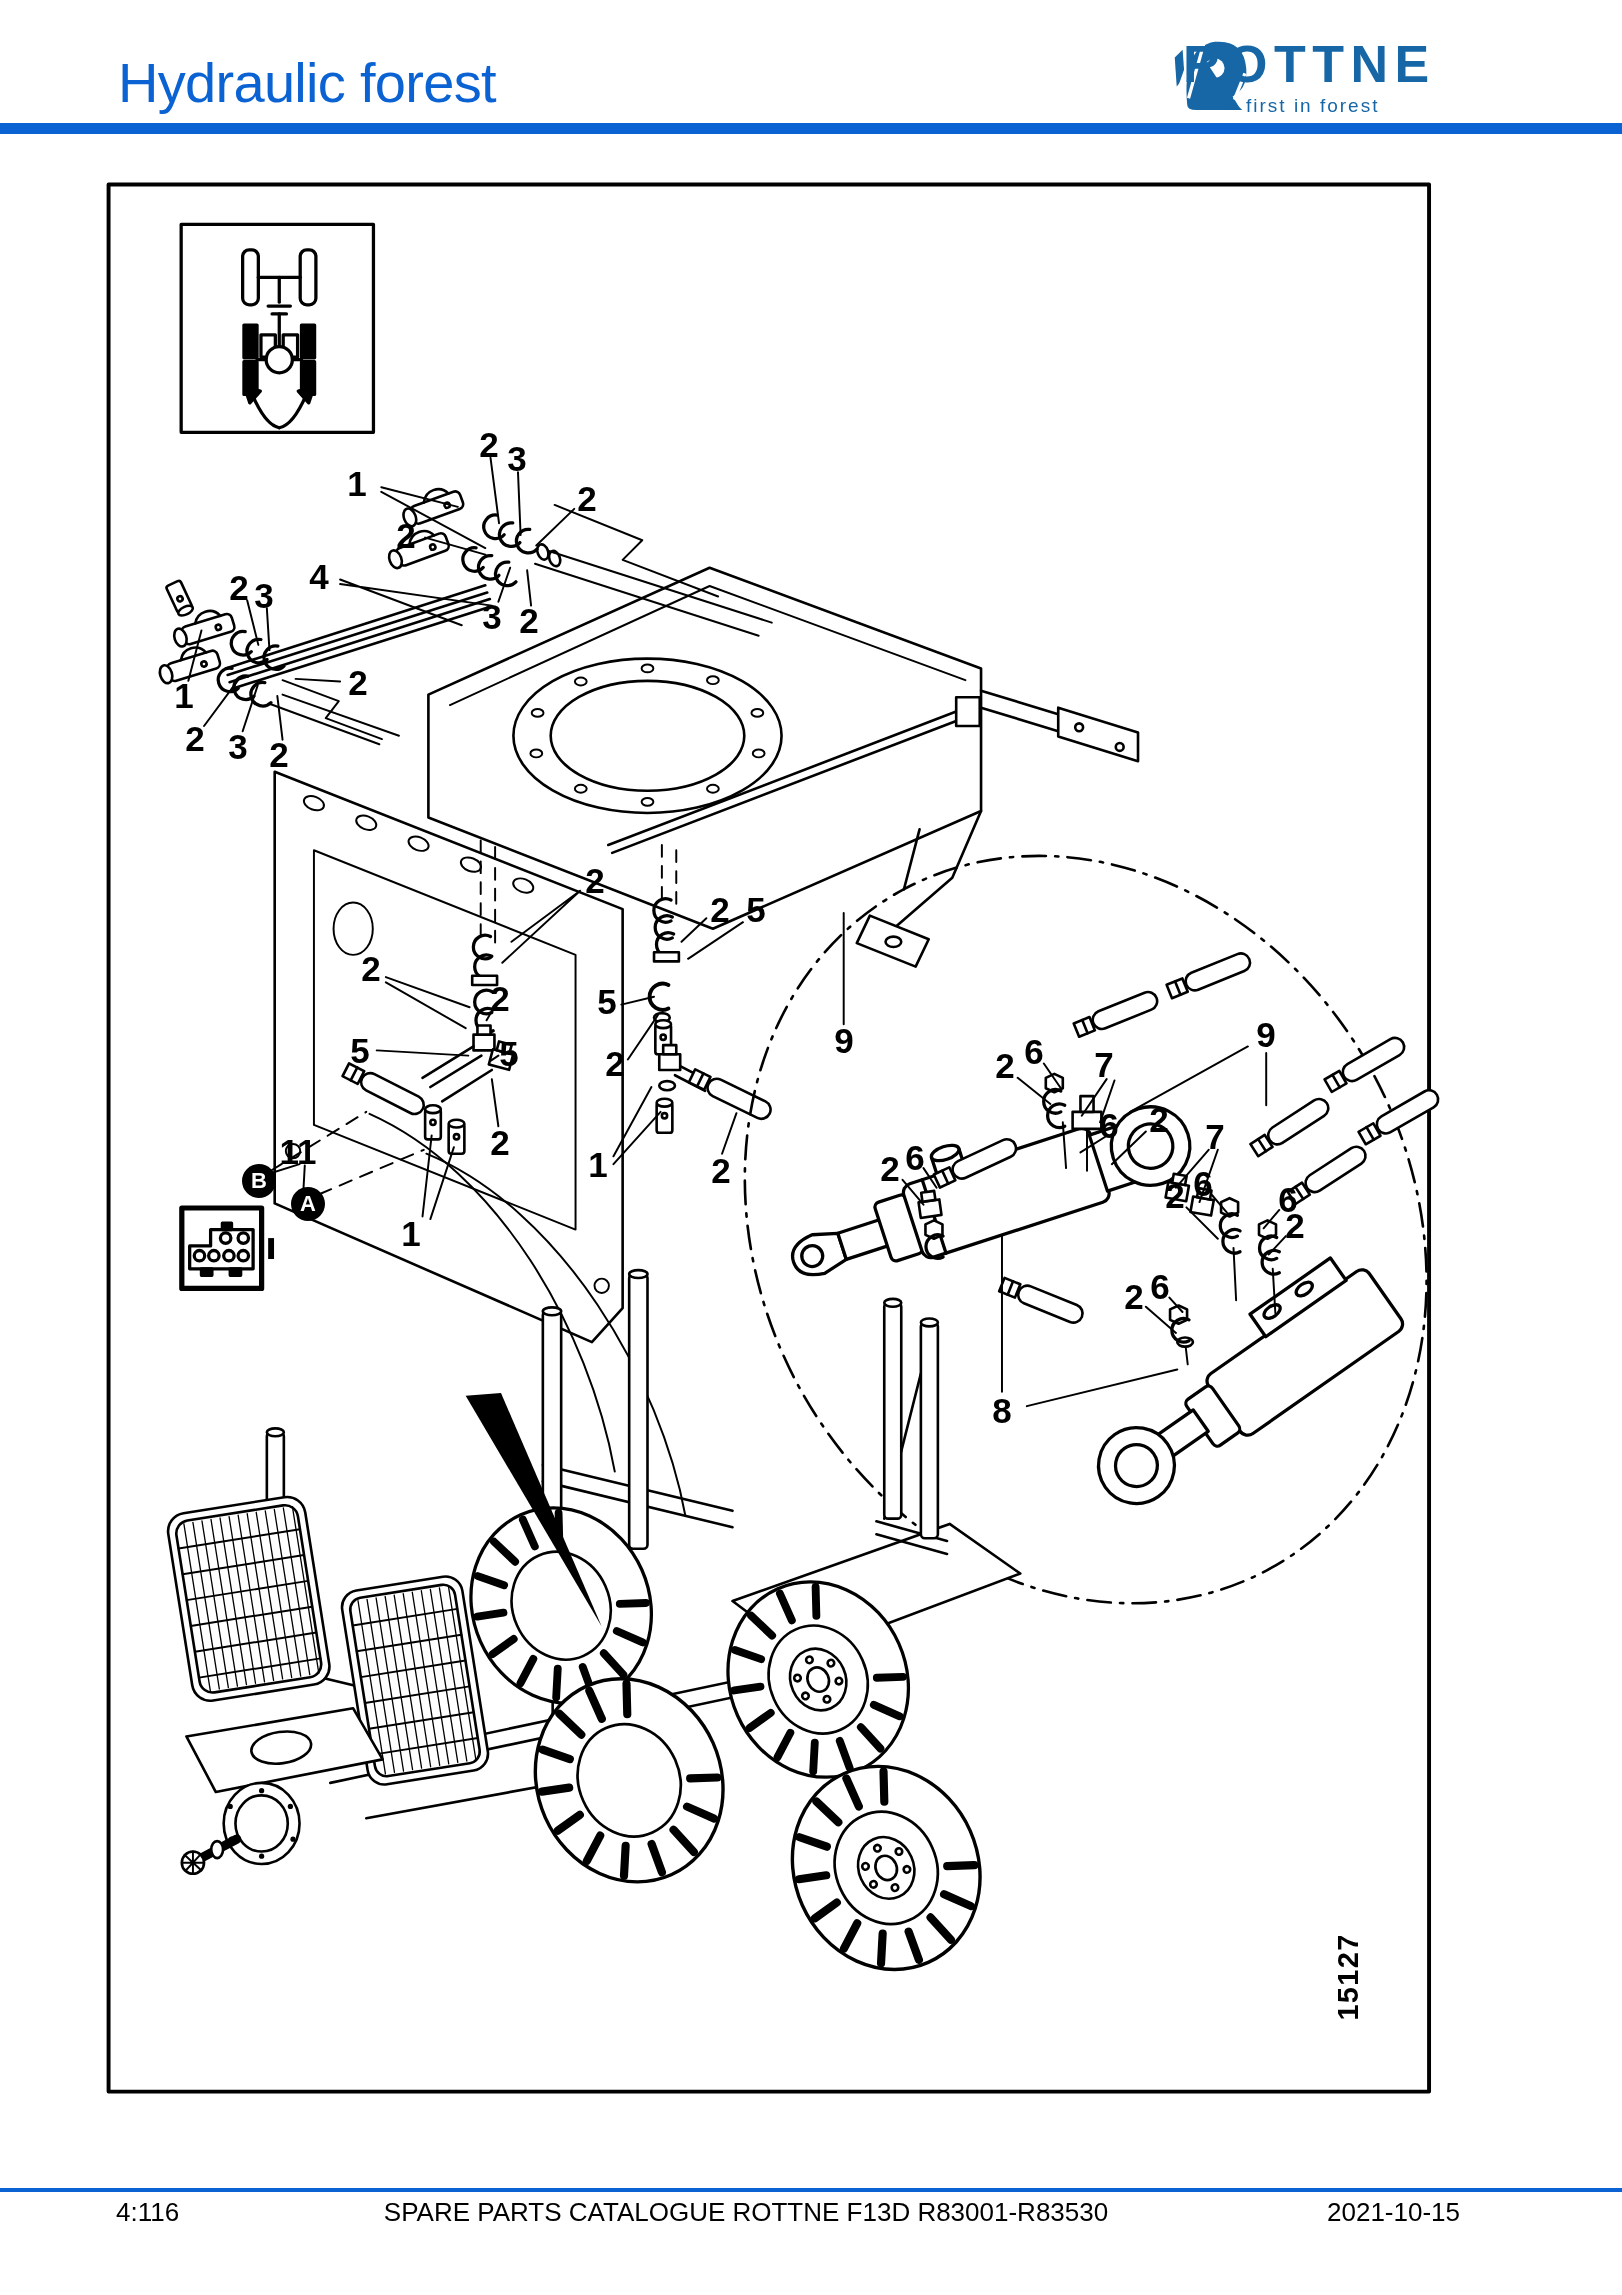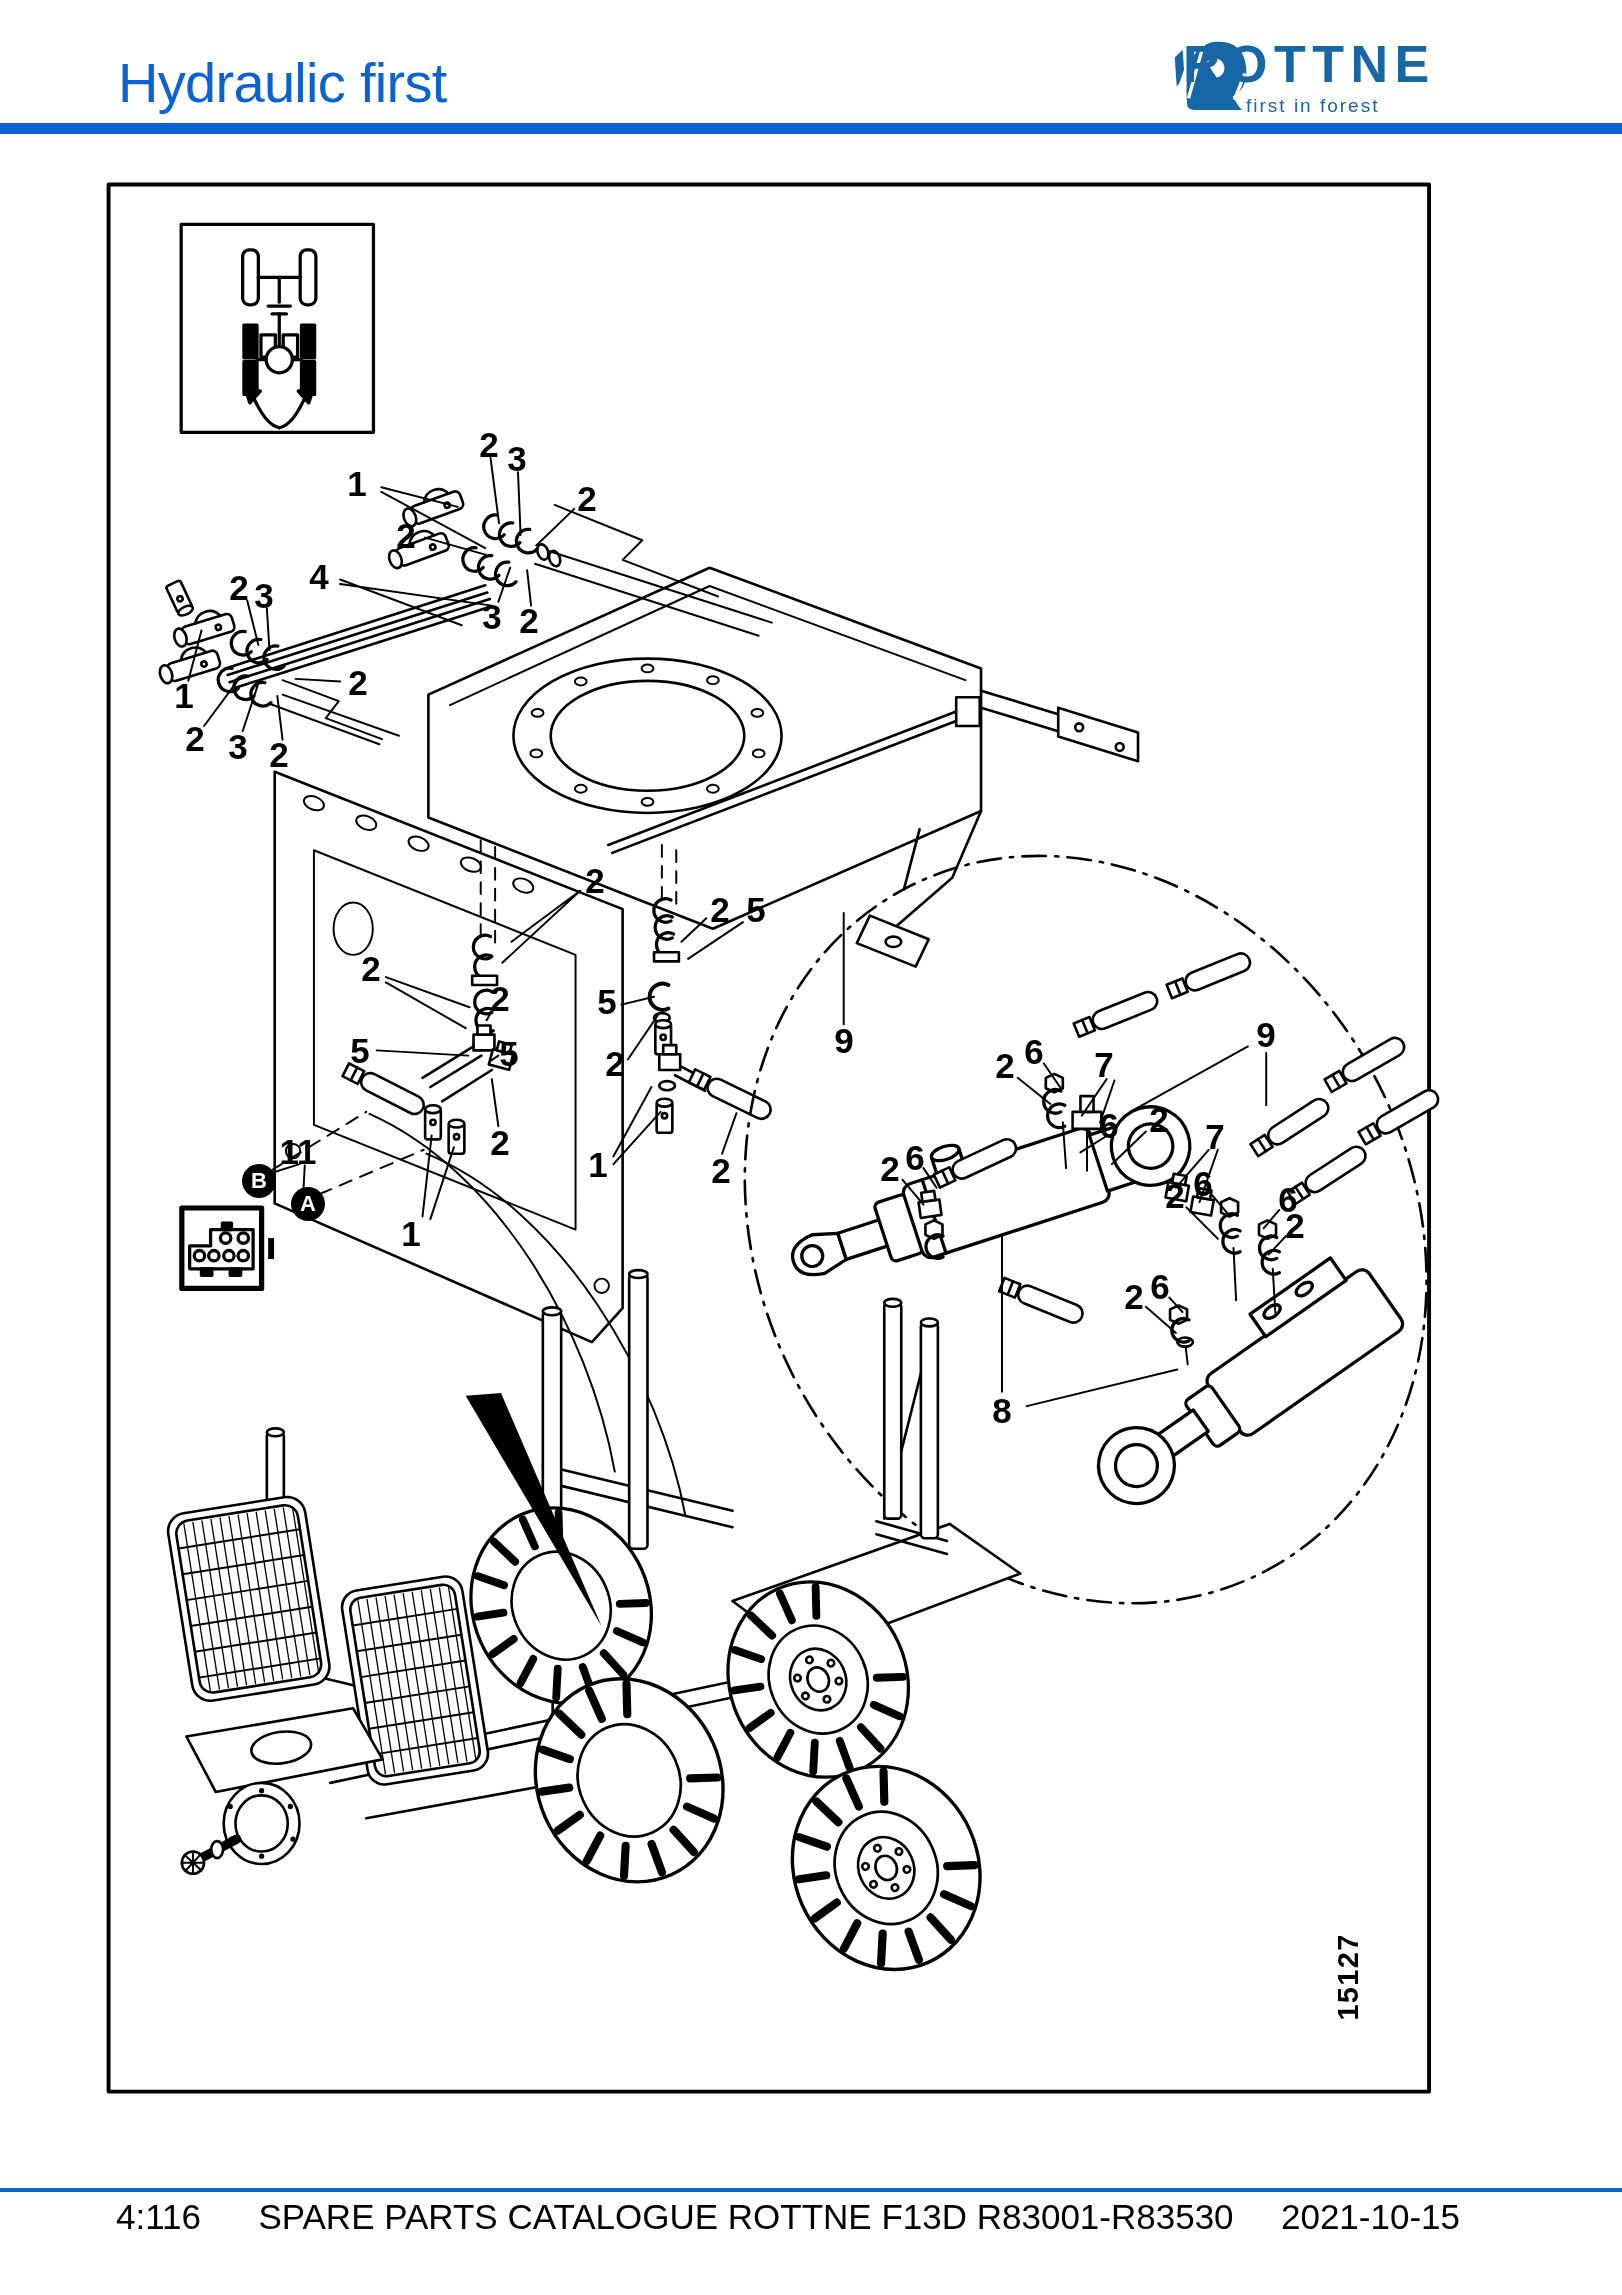--- a/index.html
+++ b/index.html
@@ -5,21 +5,21 @@
   html,body{margin:0;padding:0;background:#888;}
   #page{position:relative;width:1622px;height:2295px;background:#ffffff;overflow:hidden;
         font-family:"Liberation Sans",sans-serif;color:#000;}
   #artwork{position:absolute;left:0;top:0;width:1622px;height:2295px;}
   .abs{position:absolute;}
   #title{left:118px;top:55px;font-size:56px;letter-spacing:-0.7px;color:#0b62d2;line-height:1;}
   #header-rule{left:0;top:123px;width:1622px;height:10.5px;background:#0b62d2;}
   #brand-word{left:1183px;top:38px;font-size:52px;font-weight:bold;letter-spacing:6.5px;color:#1766a5;line-height:1;}
   #brand-tagline{left:1246px;top:96px;width:268px;text-align:left;font-size:19px;letter-spacing:2px;color:#1766a5;line-height:1;}
   #footer-rule{left:0;top:2188px;width:1622px;height:3.9px;background:#0b62d2;}
-  .footer-text{top:2199px;font-size:35px;line-height:1;}
+  .footer-text{top:2199px;font-size:26px;line-height:1;}
   #footer-page{left:116px;}
   #footer-center{left:0;width:1622px;text-align:center;transform:translateX(-65px);}
   #footer-date{right:162px;}
   #figure-number{left:1348px;top:1977px;transform:translate(-50%,-50%) rotate(-90deg);
                  font-size:29px;font-weight:bold;letter-spacing:1.3px;}
   .callout{position:absolute;transform:translate(-50%,-50%);font-size:35px;font-weight:bold;line-height:1;}
   .badge{position:absolute;transform:translate(-50%,-50%);width:34px;height:34px;border-radius:50%;
          background:#000;color:#fff;font-size:22px;font-weight:bold;display:flex;
          align-items:center;justify-content:center;line-height:1;}
 </style>
@@ -372,21 +372,21 @@
 
     <g stroke-width="3">
       <path d="M583 745 L700 775 M583 752 L742 838 M750 700 L763 800 M792 722 L796 818 M878 778 L820 834 M650 822 L742 848 M520 886 L706 956 M520 893 L752 926 M762 920 L780 868 M812 926 L806 872"></path>
       <path d="M378 918 L395 986 M408 930 L412 994 M288 1041 L308 964 M312 1110 L364 1040 M371 1118 L394 1048 M432 1131 L424 1064 M520 1042 L452 1038"></path>
       <path d="M887 1362 L782 1440 M887 1362 L768 1472 M1080 1404 L1042 1440 M1136 1410 L1052 1466 M590 1494 L718 1540 M590 1502 L712 1572 M752 1546 L744 1560 M576 1606 L716 1614 M762 1614 L750 1622 M950 1536 L1000 1524 M960 1620 L1006 1552 M762 1722 L752 1650 M1290 1566 L1290 1396 M938 1768 L996 1662 M938 1780 L1010 1700 M1104 1764 L1126 1702 M458 1780 L404 1797 M466 1782 L464 1818 M646 1860 L660 1736 M658 1864 L694 1754"></path>
       <path d="M1556 1648 L1606 1688 M1596 1626 L1622 1664 M1692 1650 L1654 1706 M1704 1652 L1682 1716 M1690 1738 L1652 1762 M1752 1730 L1700 1780 M1908 1600 L1728 1700 M1936 1610 L1936 1690 M1848 1758 L1798 1816 M1862 1758 L1834 1838 M1852 1826 L1876 1854 M1814 1846 L1862 1894 M1956 1850 L1932 1878 M1966 1890 L1940 1918 M1380 1804 L1412 1842 M1412 1786 L1432 1816 M1752 1998 L1798 2038 M1788 1984 L1808 2006 M1570 2150 L1800 2094 M1532 2128 L1532 1888"></path>
       <path stroke-dasharray="20 14" d="M414 1790 L560 1700 M488 1826 L648 1758"></path>
     </g>
   </svg>
 
-  <div class="abs" id="title">Hydraulic first</div>
+  <div class="abs" id="title">Hydraulic forest</div>
   <div class="abs" id="header-rule"></div>
 
   <div>
     <svg class="abs" style="left:1170px;top:34px" width="79" height="80" viewBox="1788 52 120 122">
       <g fill="#1766a5">
         <path d="M1795 88 L1807 76 L1810 118 L1798 132 Z"></path>
         <path d="M1814 160 Q1806 72 1856 64 Q1900 60 1904 104 Q1907 138 1878 150 L1898 168 L1828 168 Q1814 168 1814 160 Z"></path>
         <path d="M1848 120 L1864 116 L1896 168 L1876 168 Z"></path>
       </g>
       <circle cx="1856" cy="104" r="15" fill="#fff"></circle>

